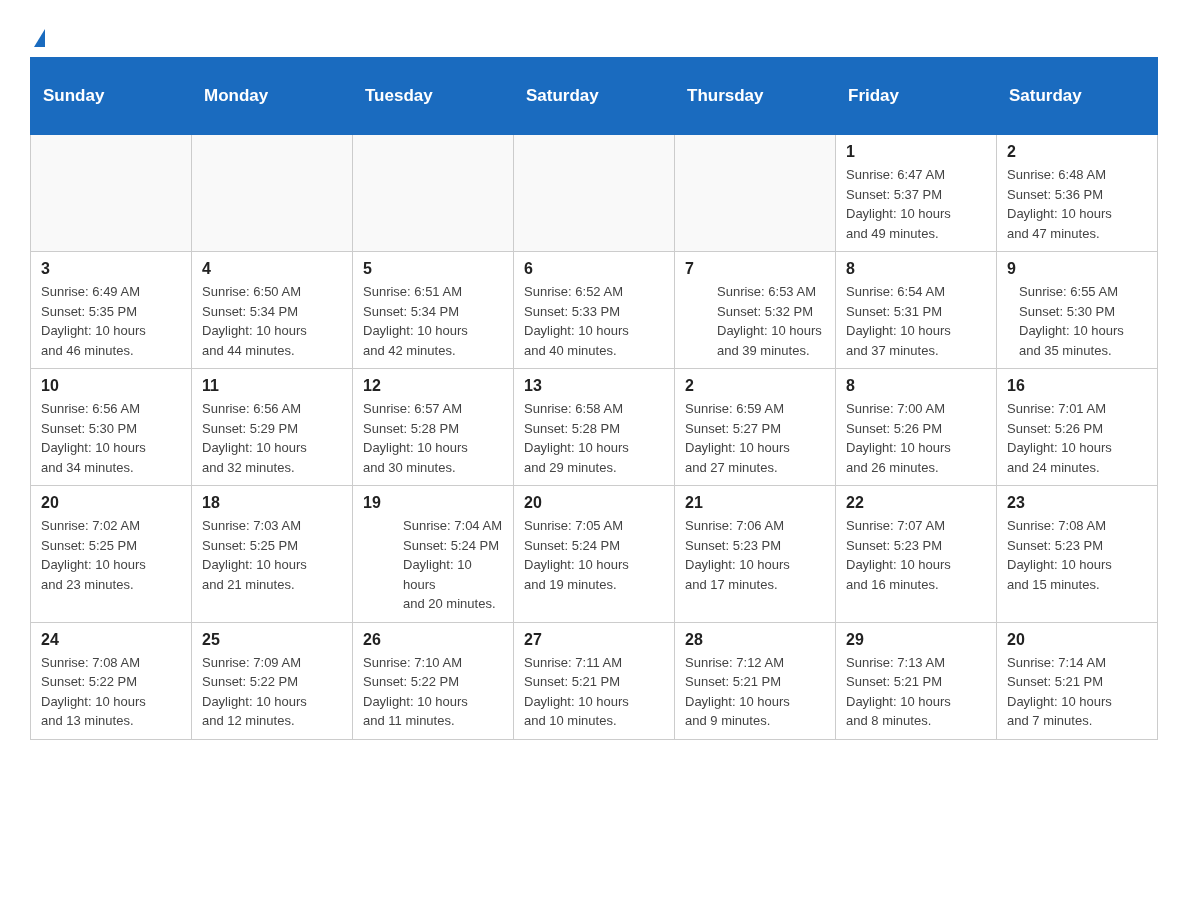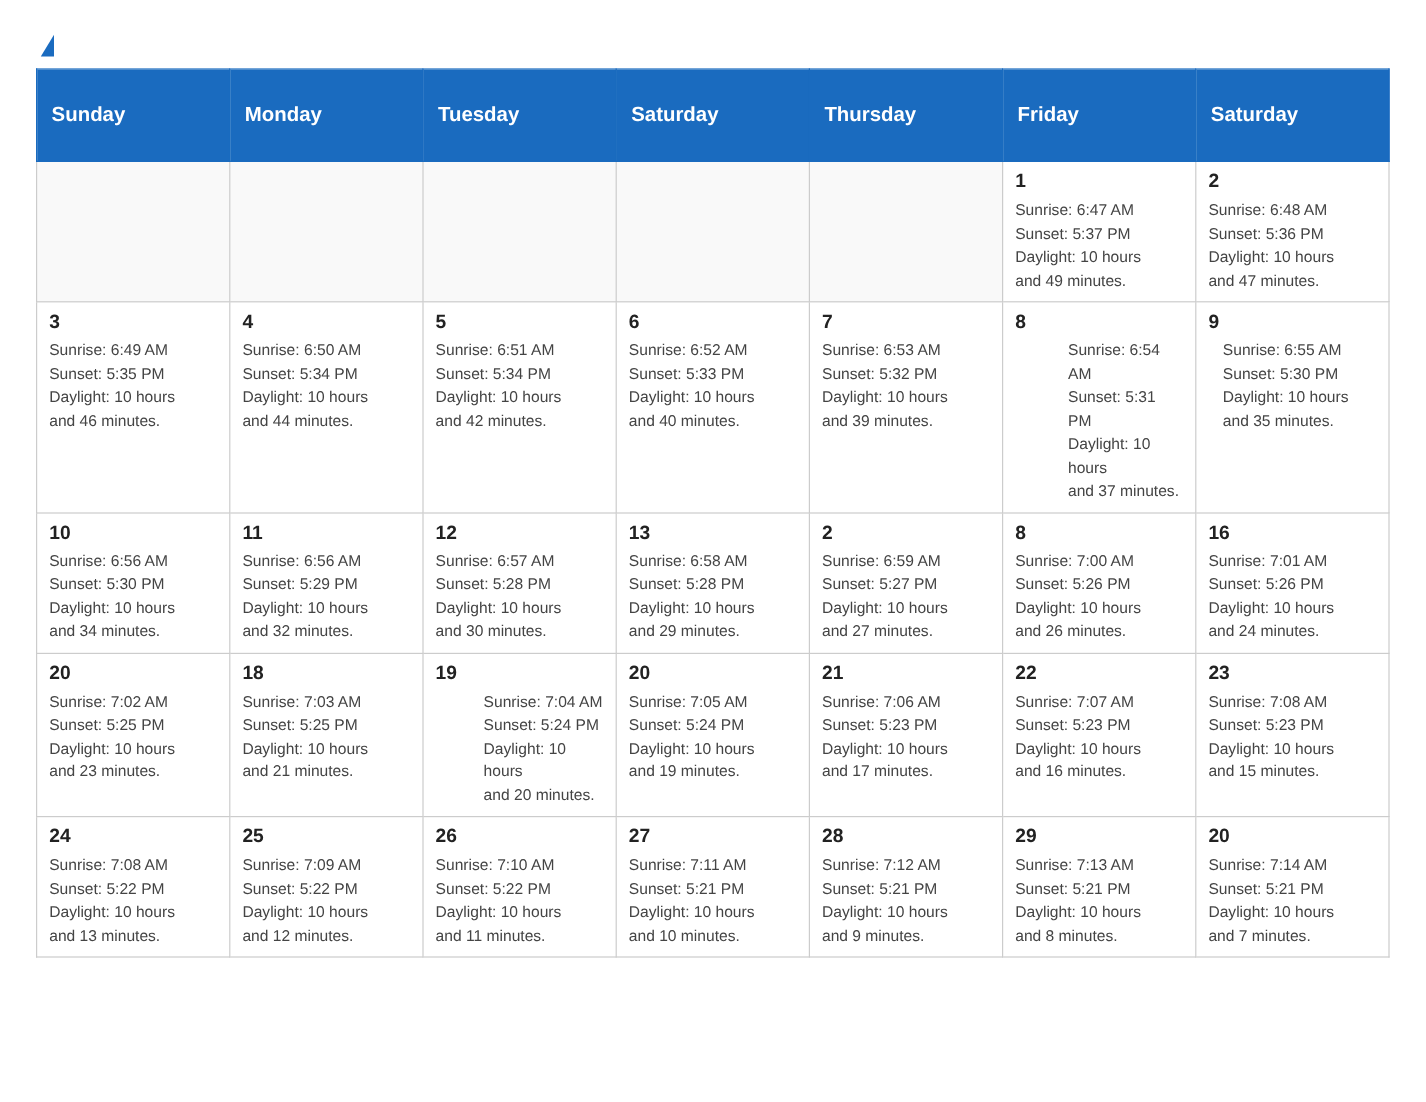--- a/index.html
+++ b/index.html
@@ -166,28 +166,28 @@
         </td>
         <td>
           <span class="day-number">6</span>
           <div class="day-info" style="white-space: pre-line;">Sunrise: 6:52 AM
 Sunset: 5:33 PM
 Daylight: 10 hours
 and 40 minutes.</div>
         </td>
         <td>
           <span class="day-number">7</span>
-          <div class="day-info" style="white-space: pre-line;">Sunrise: 6:53 AM
+          <div class="day-info" style="white-space: pre-line; margin-left: 32px;">Sunrise: 6:53 AM
 Sunset: 5:32 PM
 Daylight: 10 hours
 and 39 minutes.</div>
         </td>
         <td>
           <span class="day-number">8</span>
-          <div class="day-info" style="white-space: pre-line; margin-left: 44px;">Sunrise: 6:54 AM
+          <div class="day-info" style="white-space: pre-line;">Sunrise: 6:54 AM
 Sunset: 5:31 PM
 Daylight: 10 hours
 and 37 minutes.</div>
         </td>
         <td>
           <span class="day-number">9</span>
           <div class="day-info" style="white-space: pre-line; margin-left: 12px;">Sunrise: 6:55 AM
 Sunset: 5:30 PM
 Daylight: 10 hours
 and 35 minutes.</div>

